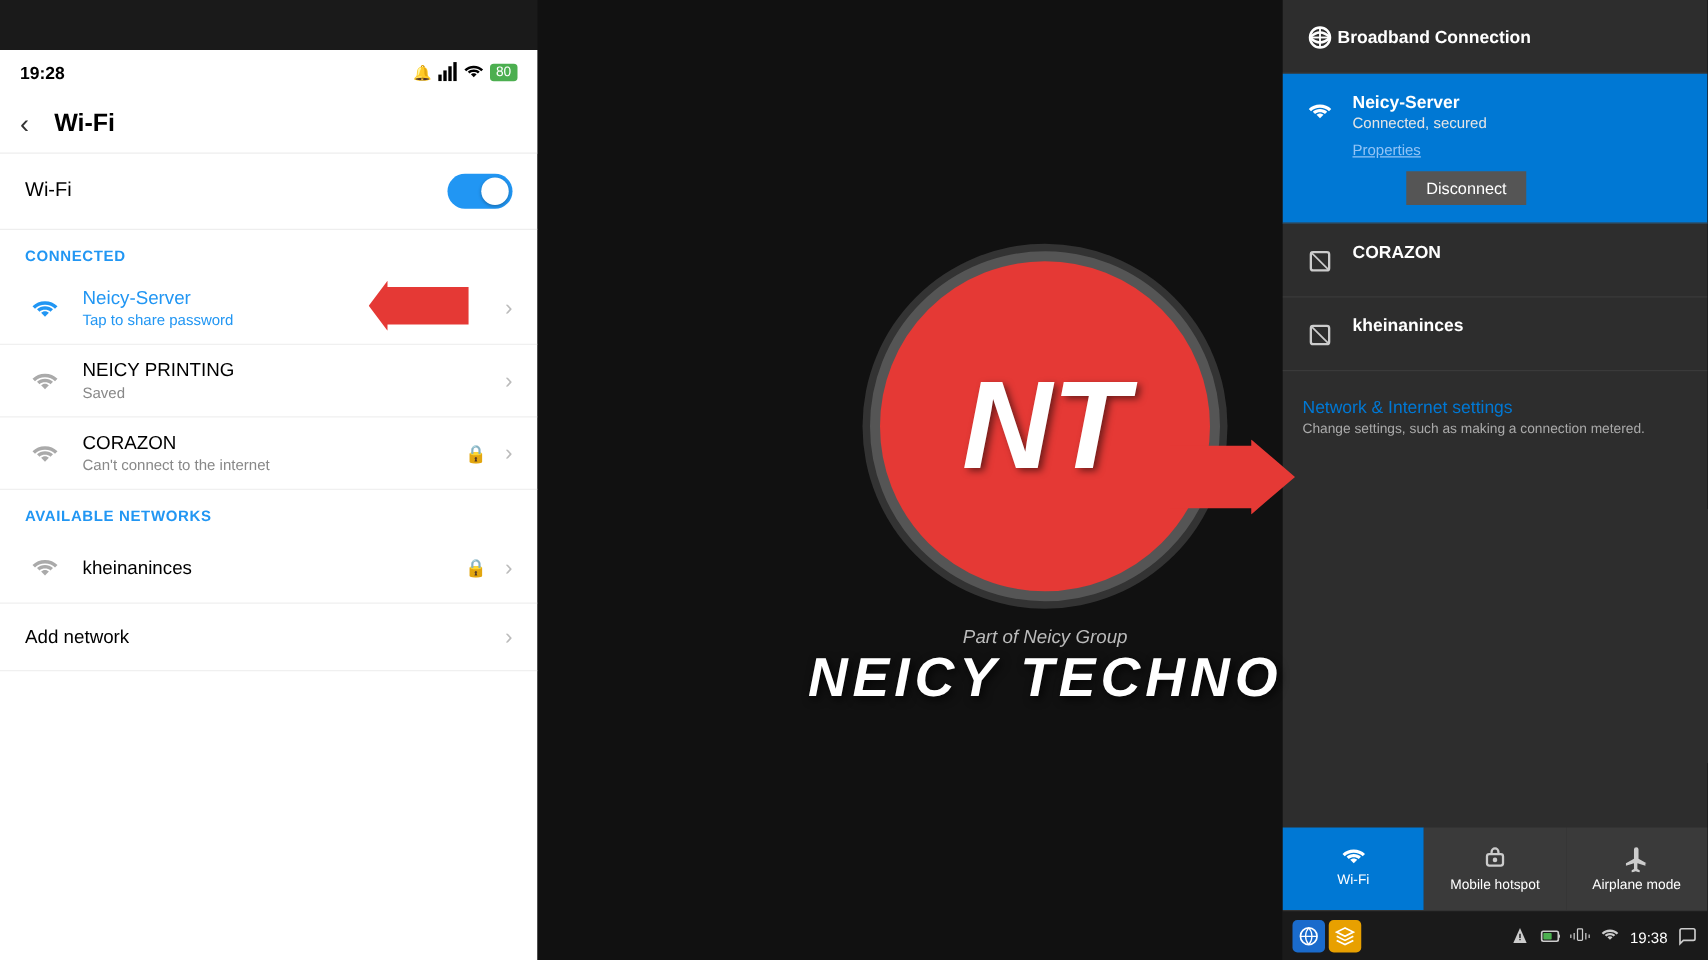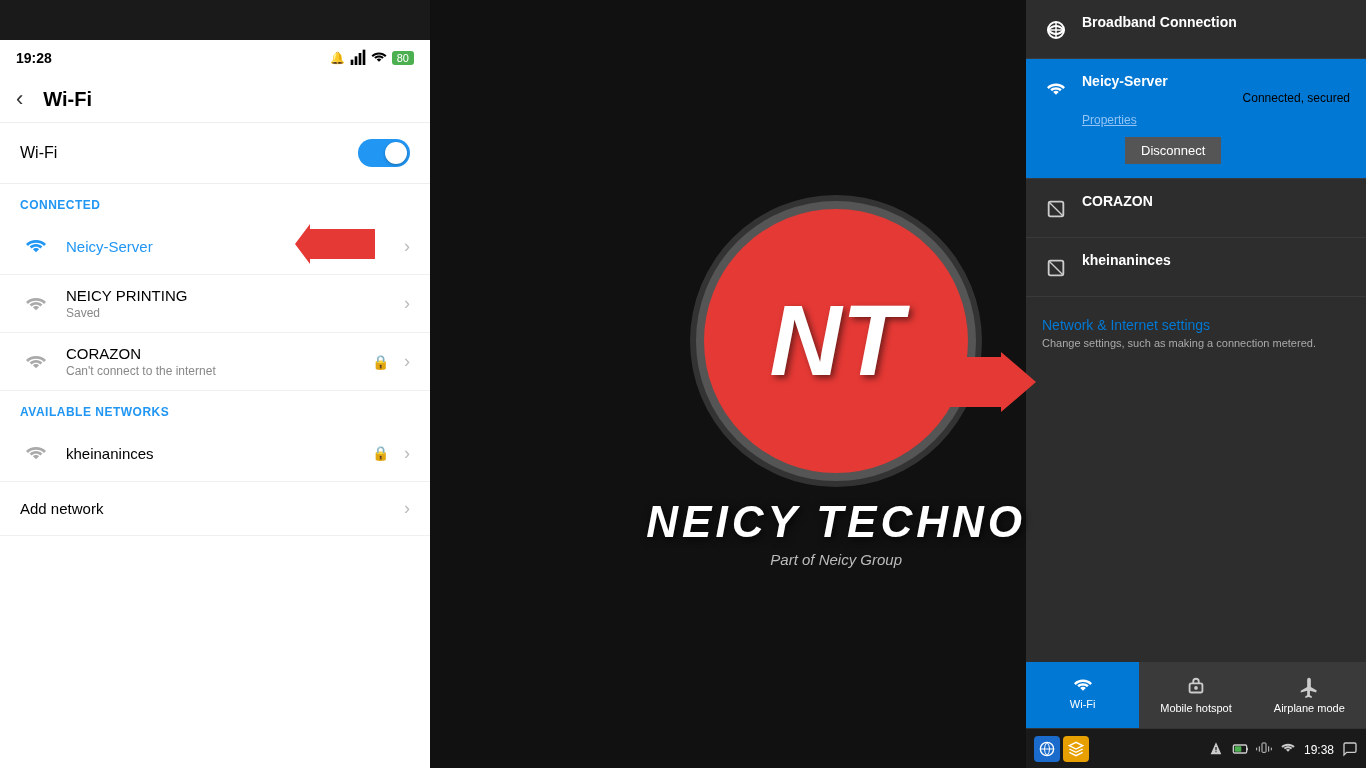--- a/index.html
+++ b/index.html
@@ -272,22 +272,21 @@
       color: #fff;
     }
 
     .win-network-status {
       font-size: 12px;
       color: #ccc;
       margin-top: 2px;
     }
 
     .win-network-status.connected {
-      color: #000000;
-      text-align: right;
+      color: #e5e5e5;
     }
 
     .win-properties-link {
       font-size: 12px;
       color: #93c4f5;
       margin-top: 8px;
       cursor: pointer;
       text-decoration: underline;
     }
 
@@ -376,23 +375,23 @@
     }
 
     .taskbar-icons-row {
       display: flex;
       gap: 3px;
       align-items: center;
     }
 
     .broadband-item {
       display: flex;
+      align-items: center;
       padding: 14px 16px;
       border-bottom: 1px solid #3a3a3a;
-      gap: 12px;
       cursor: pointer;
     }
   </style>
 </head>
 <body>
 
 <div class="phone-panel">
 
   <div class="phone-status-bar">
     <span class="status-time">19:28</span>
@@ -431,20 +430,21 @@
   <div class="network-item" style="position:relative;">
     <div class="wifi-icon-small">
       <svg viewBox="0 0 24 20" fill="none">
         <path d="M12 4C8 4 4.5 5.5 2 8l2 2c2-2 4.7-3.2 8-3.2s6 1.2 8 3.2l2-2C19.5 5.5 16 4 12 4z" fill="#2196F3"></path>
         <path d="M12 8c-2.5 0-4.7.9-6.4 2.4l2 2C8.8 11.3 10.3 10.8 12 10.8s3.2.5 4.4 1.6l2-2C16.7 8.9 14.5 8 12 8z" fill="#2196F3"></path>
         <path d="M12 12c-1.2 0-2.3.5-3.1 1.2l3.1 3.1 3.1-3.1C14.3 12.5 13.2 12 12 12z" fill="#2196F3"></path>
       </svg>
     </div>
     <div class="network-info">
       <div class="network-name">Neicy-Server</div>
+      <div class="network-sub">Tap to share password</div>
     </div>
 
     <div style="position:absolute;right:55px;top:50%;transform:translateY(-50%);z-index:2;">
       <svg width="80" height="40" viewBox="0 0 80 40">
         <polygon points="80,5 80,35 15,35 15,40 0,20 15,0 15,5" fill="#e53935"></polygon>
       </svg>
     </div>
     <span class="arrow-btn">›</span>
   </div>
 
@@ -502,22 +502,22 @@
   </div>
 
 </div>
 
 <div class="center-panel">
   <div class="logo-container">
     <div class="logo-circle">
       <span class="logo-nt">NT</span>
     </div>
     <div style="margin-top:16px;">
+      <div style="font-size:15px;color:#bbb;text-align:center;font-style:italic;margin-top:4px;">Part of Neicy Group</div>
       <div style="font-size:44px;font-weight:900;color:#fff;letter-spacing:4px;font-style:italic;text-shadow:2px 2px 8px rgba(0,0,0,0.8);">NEICY TECHNO</div>
-      <div style="font-size:15px;color:#bbb;text-align:center;font-style:italic;margin-top:4px;">Part of Neicy Group</div>
     </div>
   </div>
 
   <div style="position:absolute;right:-10px;top:50%;transform:translateY(-50%);z-index:20;">
     <svg width="100" height="60" viewBox="0 0 100 60">
       <polygon points="0,5 0,55 65,55 65,60 100,30 65,0 65,5" fill="#e53935"></polygon>
     </svg>
   </div>
 </div>
 

